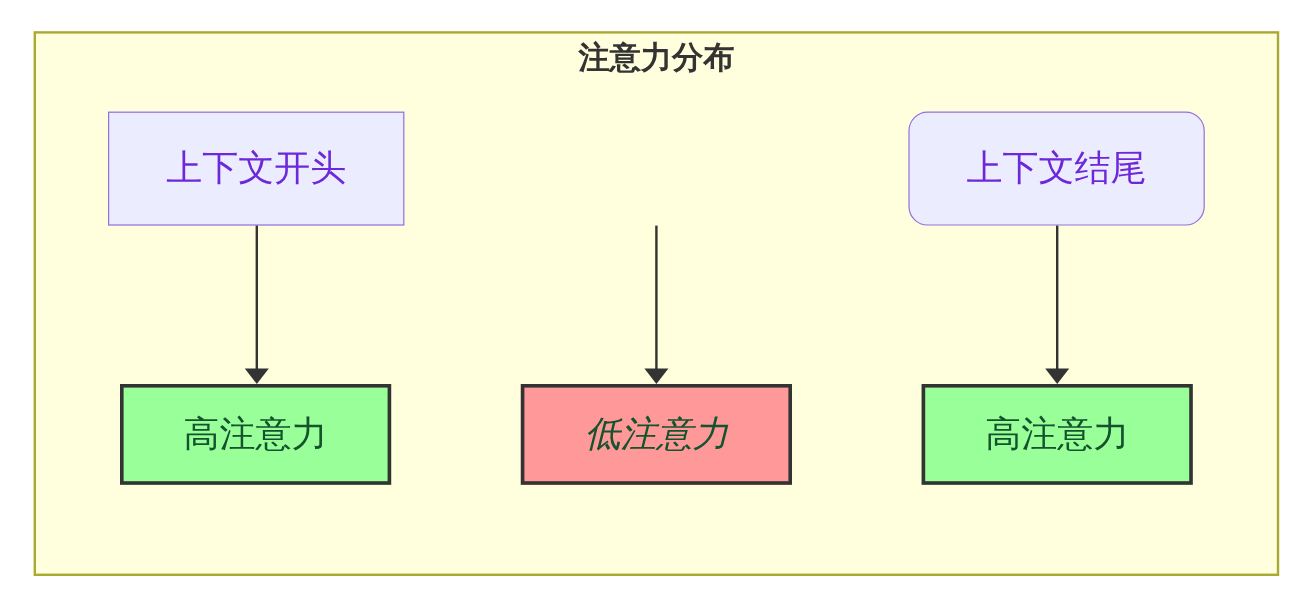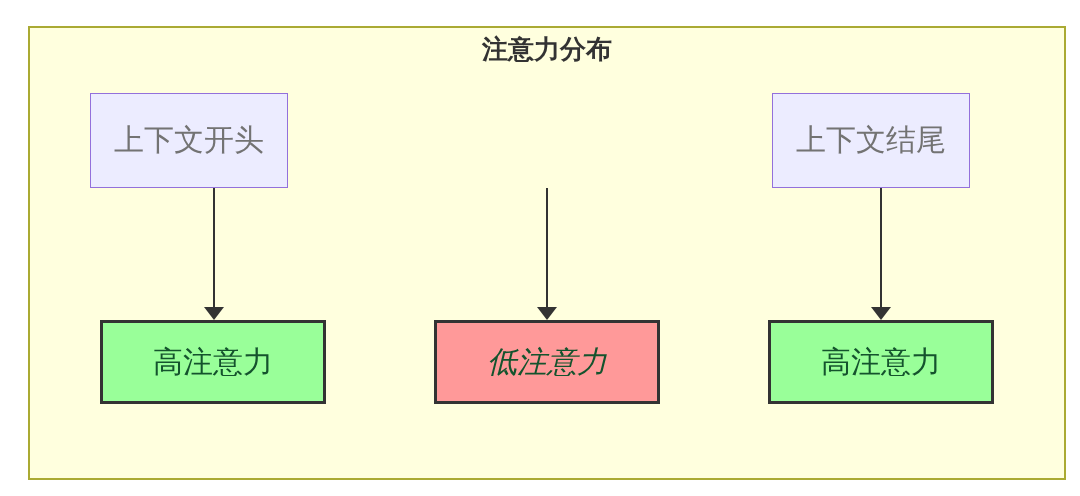--- a/index.html
+++ b/index.html
@@ -32,34 +32,34 @@
     top: 6px;
     text-align: center;
     font-size: 26px;
     line-height: 30px;
     color: #333333;
     font-weight: 700;
   }
   .node {
     position: absolute;
     top: 65px;
-    width: 198px;
+    width: 247px;
     height: 95px;
     box-sizing: border-box;
     border: 1px solid #9370db;
     background: #ececff;
     display: flex;
     align-items: center;
     justify-content: center;
     font-size: 30px;
-    color: #737373;
+    color: #6d28d9;
   }
   .node.c0 { left: 60px; }
   .node.c1 { left: 394px; }
-  .node.c2 { left: 742px; }
+  .node.c2 { left: 727px; border-radius: 16px; }
   .result {
     position: absolute;
     top: 292px;
     width: 226px;
     height: 84px;
     box-sizing: border-box;
     border: 3px solid #333333;
     display: flex;
     align-items: center;
     justify-content: center;

